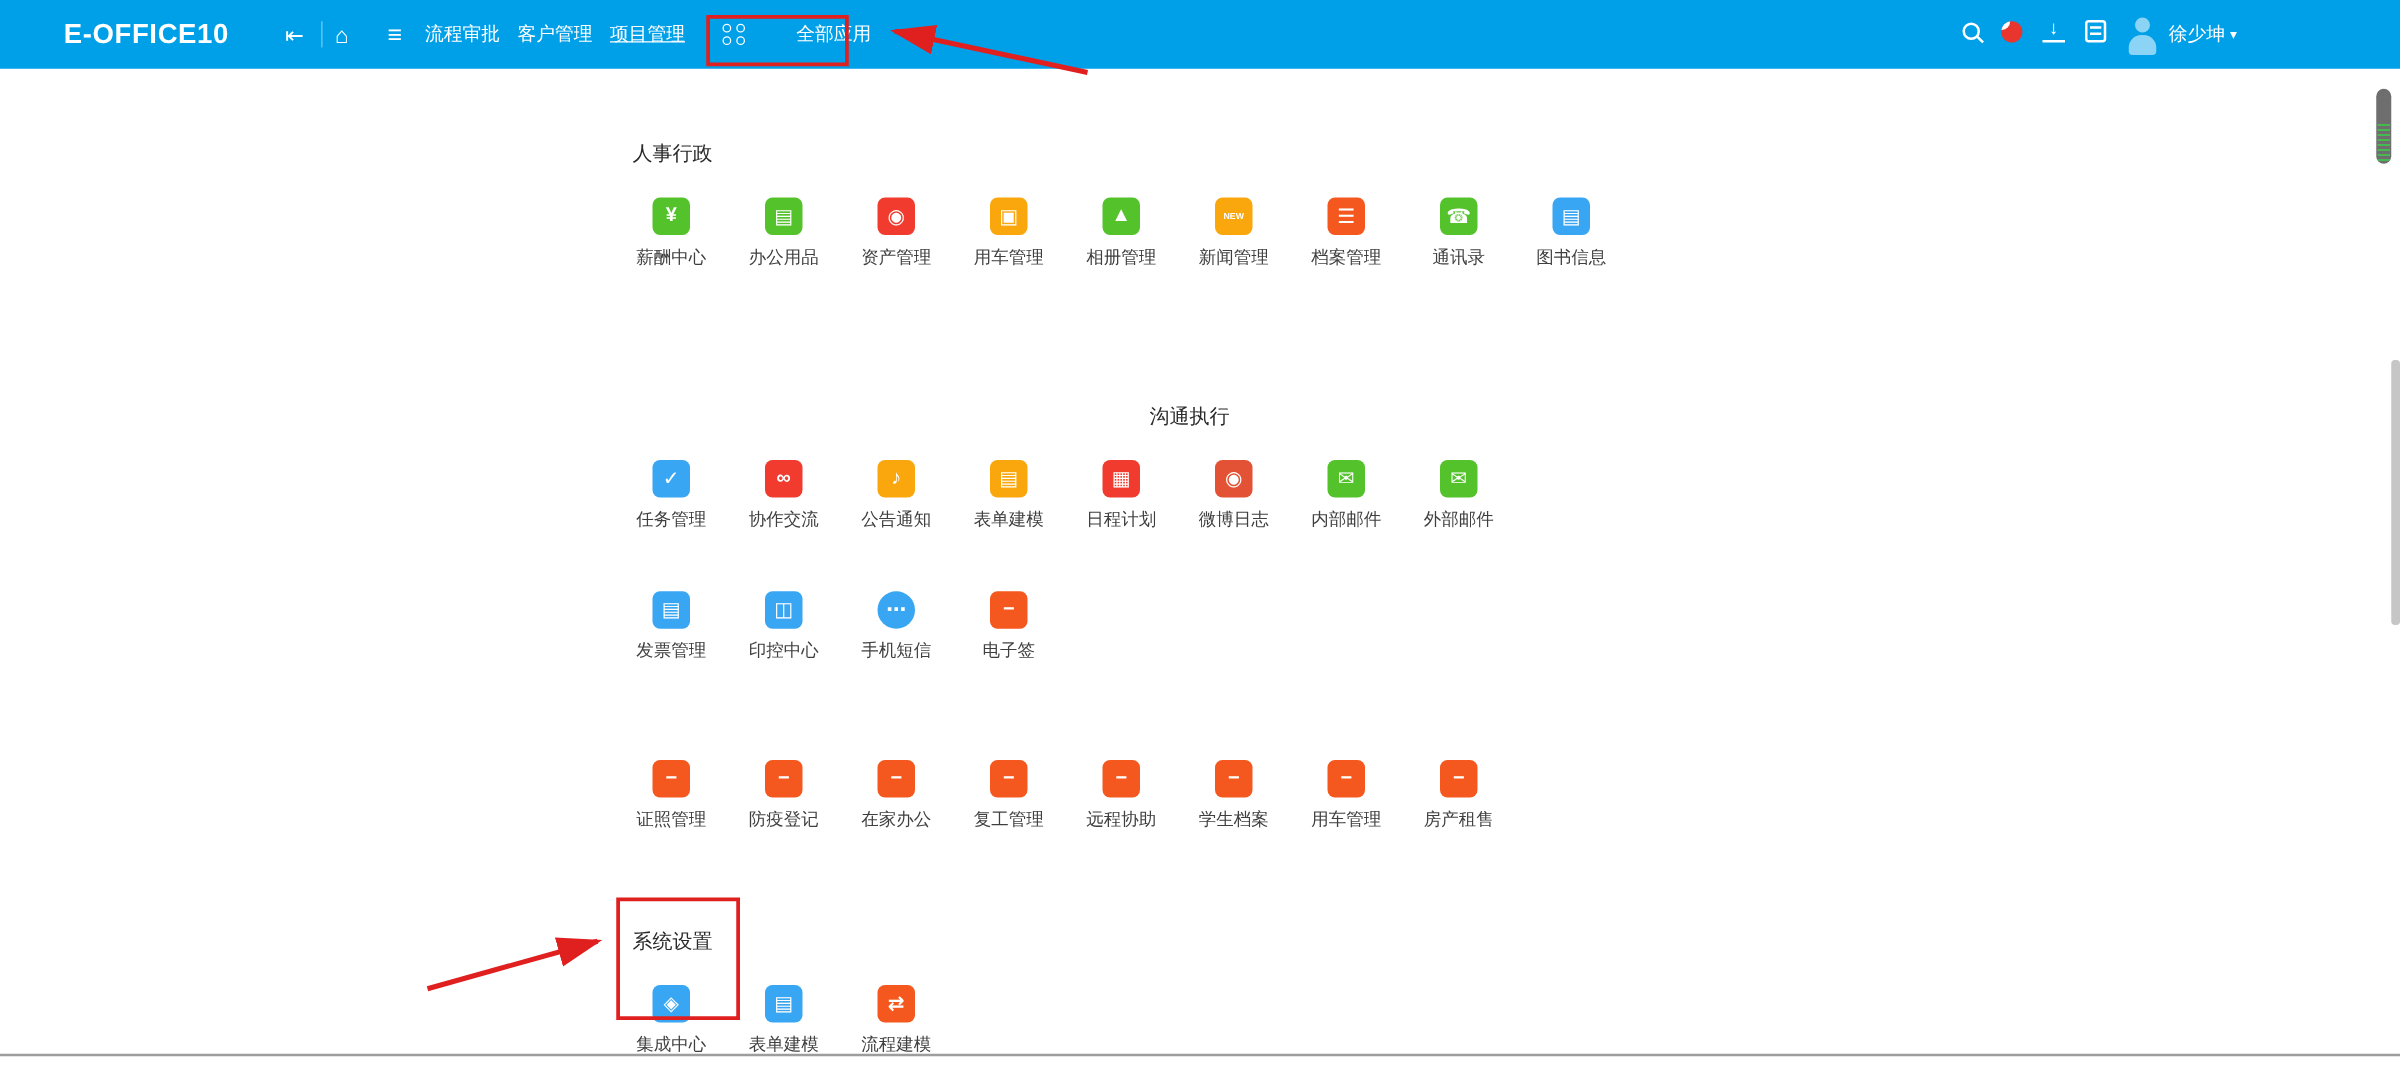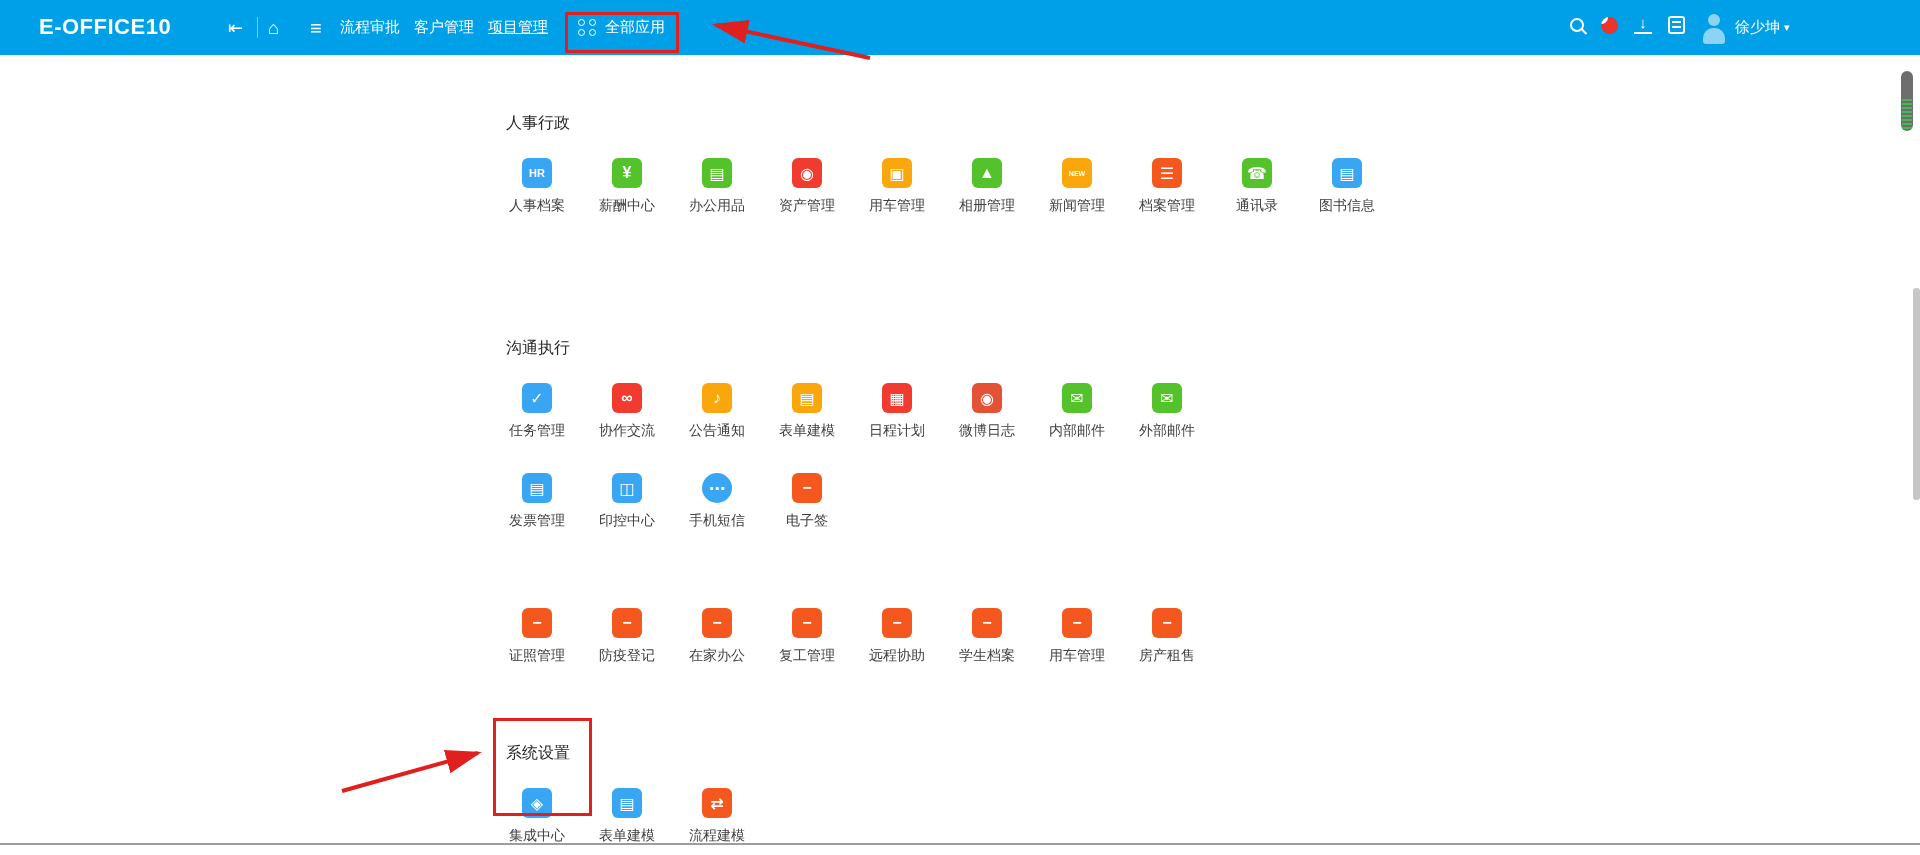--- a/index.html
+++ b/index.html
@@ -2,30 +2,30 @@
 <html><head>
 <meta charset="utf-8">
 <style>
   * { margin:0; padding:0; box-sizing:border-box; }
   html,body { width:1920px; height:855px; overflow:hidden; background:#fff;
     font-family:"Liberation Sans","DejaVu Sans",sans-serif; }
 
   
   .header { position:absolute; left:0; top:0; width:1920px; height:55px; background:#00a0e9; }
   .header * { color:#fff; }
-  .logo { position:absolute; left:39px; top:14px; font-size:22px; font-weight:bold; letter-spacing:.5px; }
+  .logo { position:absolute; left:51px; top:14px; font-size:22px; font-weight:bold; letter-spacing:.5px; }
   .hbtn { position:absolute; top:0; height:55px; display:flex; align-items:center; cursor:pointer; }
   .glyph18 { font-size:18px; line-height:1; }
   .glyph20 { font-size:20px; line-height:1; }
   .vdivider { position:absolute; left:257px; top:17px; width:1px; height:21px; background:rgba(255,255,255,.45); }
   .nav-item { position:absolute; top:0; height:55px; display:flex; align-items:center; font-size:15px; cursor:pointer; }
   .all-apps { position:absolute; left:578px; top:0; height:55px; display:flex; align-items:center; gap:8px; cursor:pointer; }
   .grid-icon { display:grid; grid-template-columns:8px 8px; grid-gap:3px; }
   .grid-icon i { width:7px; height:7px; border:1.6px solid #fff; border-radius:50%; }
-  .all-apps span.lbl { font-size:15px; }
+  .all-apps span.lbl { font-size:15px;margin-left:32px; }
 
   
   .search-icon { position:absolute; left:1570px; top:18px; width:14px; height:14px; border:2px solid #fff; border-radius:50%; cursor:pointer; }
   .search-icon::after { content:''; position:absolute; width:2px; height:7px; background:#fff; right:-3px; bottom:-5px; transform:rotate(-45deg); }
   .skin-icon { position:absolute; left:1601px; top:17px; width:17px; height:17px; border-radius:50%; background:#e8352e; overflow:hidden; cursor:pointer; }
   .skin-icon::after { content:''; position:absolute; width:13px; height:13px; border-radius:50%; background:#fff; top:-6px; left:-6px; }
   .dl-icon { position:absolute; left:1634px; top:16px; width:18px; height:18px; border-bottom:2px solid #fff; text-align:center; font-size:15px; line-height:14px; cursor:pointer; }
   .form-icon { position:absolute; left:1668px; top:16px; width:17px; height:18px; border:2px solid #fff; border-radius:3px; cursor:pointer; }
   .form-icon::before { content:''; position:absolute; left:2px; top:3px; width:9px; height:2px; background:#fff; box-shadow:0 5px 0 #fff; }
   .avatar { position:absolute; left:1700px; top:12px; width:28px; height:34px; cursor:pointer; }
@@ -100,26 +100,20 @@
     <span>徐少坤</span>
     <span class="caret">▾</span>
   </div>
 </div>
 
 <div id="sections">
     <section class="app-section" style="top: 58px;">
       <h2>人事行政</h2>
       <div class="app-grid">
         <div class="app-cell">
-          <div class="tile" style="background: rgb(56, 166, 243);">
-            <span style="font-size: 11px;">HR</span>
-          </div>
-          <div class="app-label">人事档案</div>
-        </div>
-        <div class="app-cell">
           <div class="tile" style="background: rgb(84, 194, 43);">
             <span style="font-size: 16px;">¥</span>
           </div>
           <div class="app-label">薪酬中心</div>
         </div>
         <div class="app-cell">
           <div class="tile" style="background: rgb(84, 194, 43);">
             <span style="font-size: 16px;">▤</span>
           </div>
           <div class="app-label">办公用品</div>
@@ -161,21 +155,21 @@
           <div class="app-label">通讯录</div>
         </div>
         <div class="app-cell">
           <div class="tile" style="background: rgb(56, 166, 243);">
             <span style="font-size: 16px;">▤</span>
           </div>
           <div class="app-label">图书信息</div>
         </div>
       </div>
     </section>
-    <section class="app-section" style="top: 283px;">
+    <section class="app-section" style="top: 268px; text-align: center;">
       <h2>沟通执行</h2>
       <div class="app-grid">
         <div class="app-cell">
           <div class="tile" style="background: rgb(56, 166, 243);">
             <span style="font-size: 16px;">✓</span>
           </div>
           <div class="app-label">任务管理</div>
         </div>
         <div class="app-cell">
           <div class="tile" style="background: rgb(242, 59, 47);">

